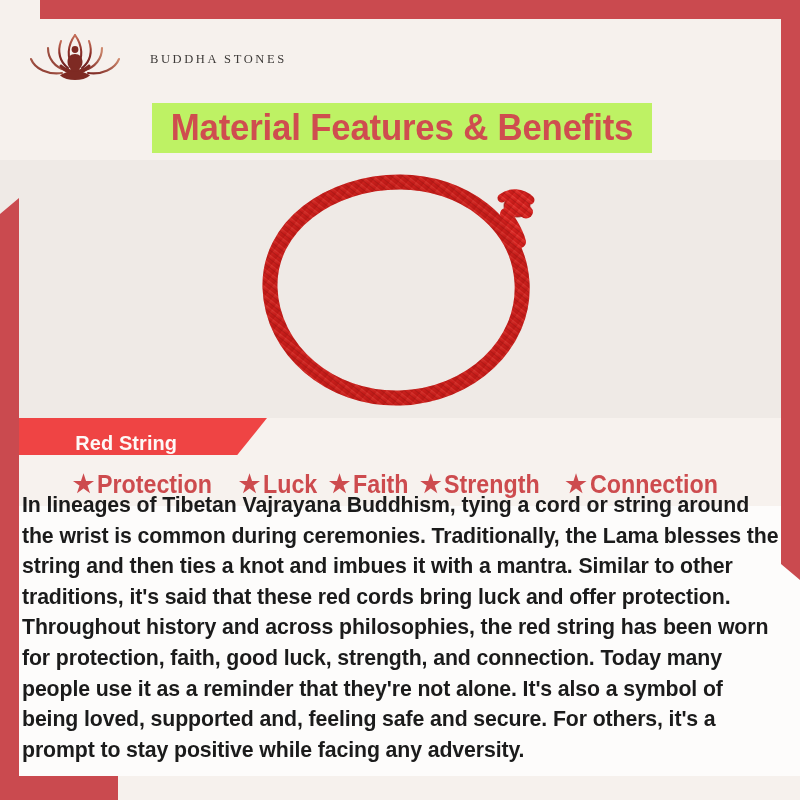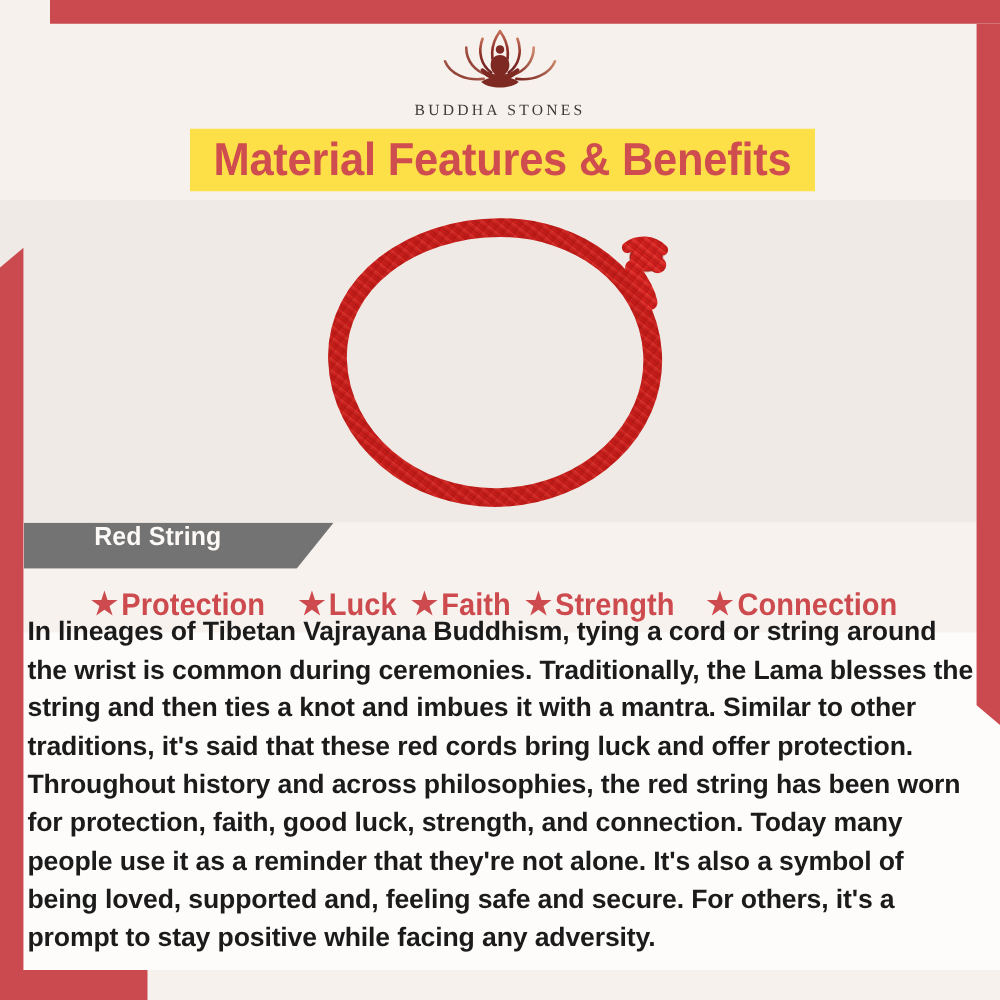--- a/index.html
+++ b/index.html
@@ -44,58 +44,58 @@
     background:#fdfcfb;
   }
   .band-foot {
     position:absolute; left:0; top:776px; width:800px; height:24px;
     background:#f6f1ed;
   }
 
   
   .logo-wrap {
     position:absolute; left:0; top:18px; width:800px; height:82px;
-    display:flex; flex-direction:column; align-items:center; justify-content:flex-start;
+    display:flex; flex-direction:row; align-items:center; justify-content:flex-start;
   }
   .logo-mark { width:150px; height:62px; display:block; }
   .logo-word {
     font-family:"Liberation Serif", serif;
     font-size:12.5px;
     letter-spacing:2.6px;
     color:#3d3a38;
     margin-top:1px;
   }
 
   
   .title-band {
     position:absolute; left:152px; top:103px; width:500px; height:50px;
-    background:#fde047;
+    background:#bef264;
     display:flex; align-items:center; justify-content:center;
   }
   .title-text {
     font-size:37px;
     font-weight:bold;
     color:#cf4d4f;
     letter-spacing:-0.2px;
     transform:scaleX(0.94);
     white-space:nowrap;
   }
 
   
   .photo {
     position:absolute; left:230px; top:170px; width:340px; height:250px;
   }
   .photo svg { display:block; width:100%; height:100%; }
 
   
   .banner {
     position:absolute; left:19px; top:418px; height:37px; width:248px;
-    background:#737373;
+    background:#ef4444;
     clip-path: polygon(0 0, 100% 0, 88% 100%, 0 100%);
-    display:flex; align-items:flex-start;
+    display:flex; align-items:flex-end;
   }
   .banner-text {
     font-size:21px; font-weight:bold; color:#fdf9f7;
     padding-left:55px; letter-spacing:0.1px;
     transform:scaleX(0.95);
   }
 
   
   .benefits {
     position:absolute; left:0; top:462px; width:800px; height:44px;

